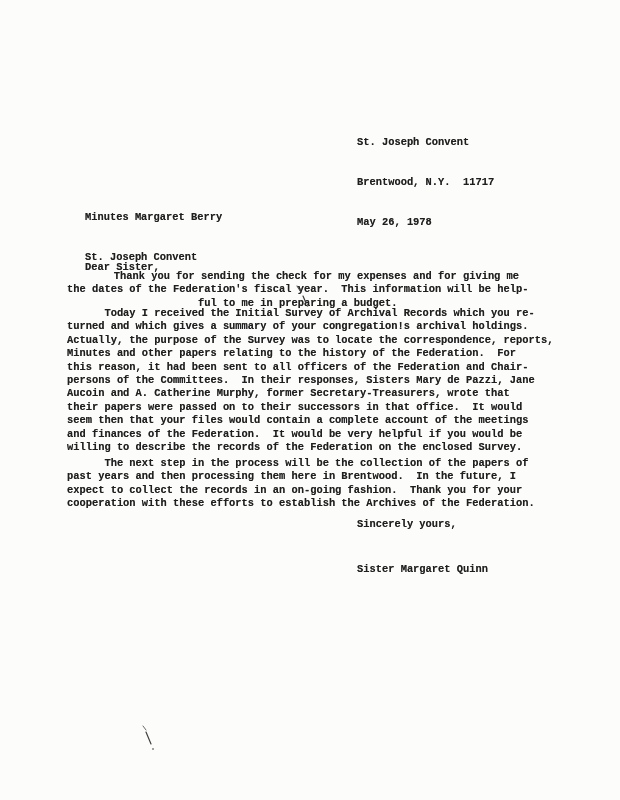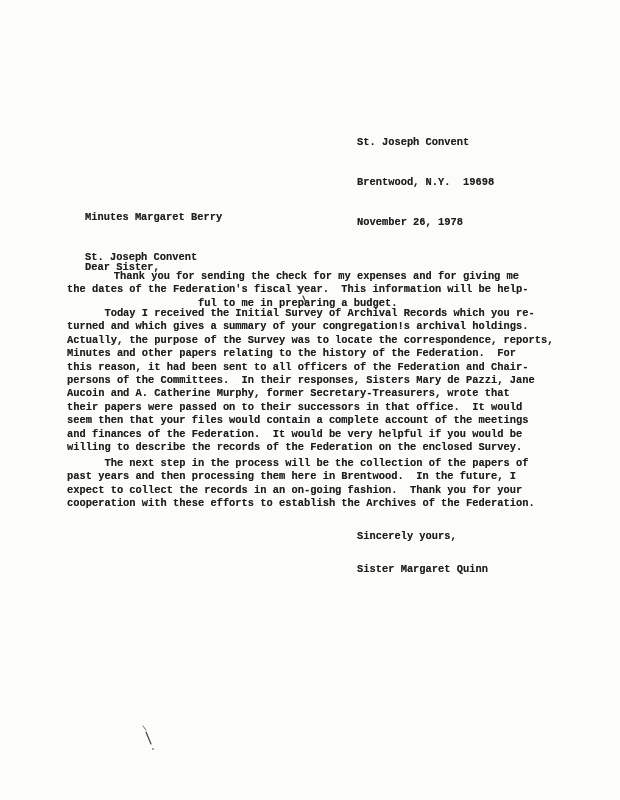--- a/index.html
+++ b/index.html
@@ -34,22 +34,22 @@
     pointer-events: none;
   }
 </style>
 </head>
 <body>
 
 <div class="page" style="background: rgb(252, 252, 250);">
 
   <div class="tw" style="left:357px; top:109px;">
     <div>St. Joseph Convent</div>
-    <div>Brentwood, N.Y.  19698</div>
-    <div>November 26, 1978</div>
+    <div>Brentwood, N.Y.  11717</div>
+    <div>May 26, 1978</div>
   </div>
 
   <div class="tw" style="left:85px; top:184px;">
     <div>Minutes Margaret Berry</div>
     <div>St. Joseph Convent</div>
   </div>
 
   <div class="tw" style="left:85px; top:229px;margin-top:32px;">Dear Sister,</div>
 
   <div class="tw" style="left:67px; top:270px;text-align:center;">      Thank you for sending the check for my expenses and for giving me
@@ -66,21 +66,21 @@
 Actually, the purpose of the Survey was to locate the correspondence, reports,
 Minutes and other papers relating to the history of the Federation.  For
 this reason, it had been sent to all officers of the Federation and Chair-
 persons of the Committees.  In their responses, Sisters Mary de Pazzi, Jane
 Aucoin and A. Catherine Murphy, former Secretary-Treasurers, wrote that
 their papers were passed on to their successors in that office.  It would
 seem then that your files would contain a complete account of the meetings
 and finances of the Federation.  It would be very helpful if you would be
 willing to describe the records of the Federation on the enclosed Survey.</div>
 
-  <div class="tw" style="left:357px; top:530px;">Sincerely yours,</div>
+  <div class="tw" style="left:357px; top:518px;">Sincerely yours,</div>
 
   <div class="tw" style="left:357px; top:563px;">Sister Margaret Quinn</div>
 
   <svg class="pen-mark" style="left:294px; top:283px;" width="18" height="28" viewBox="0 0 18 28">
     <path d="M3,3 l4,6" stroke="#4a4a4a" stroke-width="1.1" fill="none" stroke-linecap="round"></path>
     <path d="M9,13 l3,7" stroke="#3a3a3a" stroke-width="1.2" fill="none" stroke-linecap="round"></path>
     <circle cx="13.5" cy="23" r="0.8" fill="#555555"></circle>
   </svg>
 
   <svg class="pen-mark" style="left:141px; top:724px;" width="16" height="30" viewBox="0 0 16 30">

